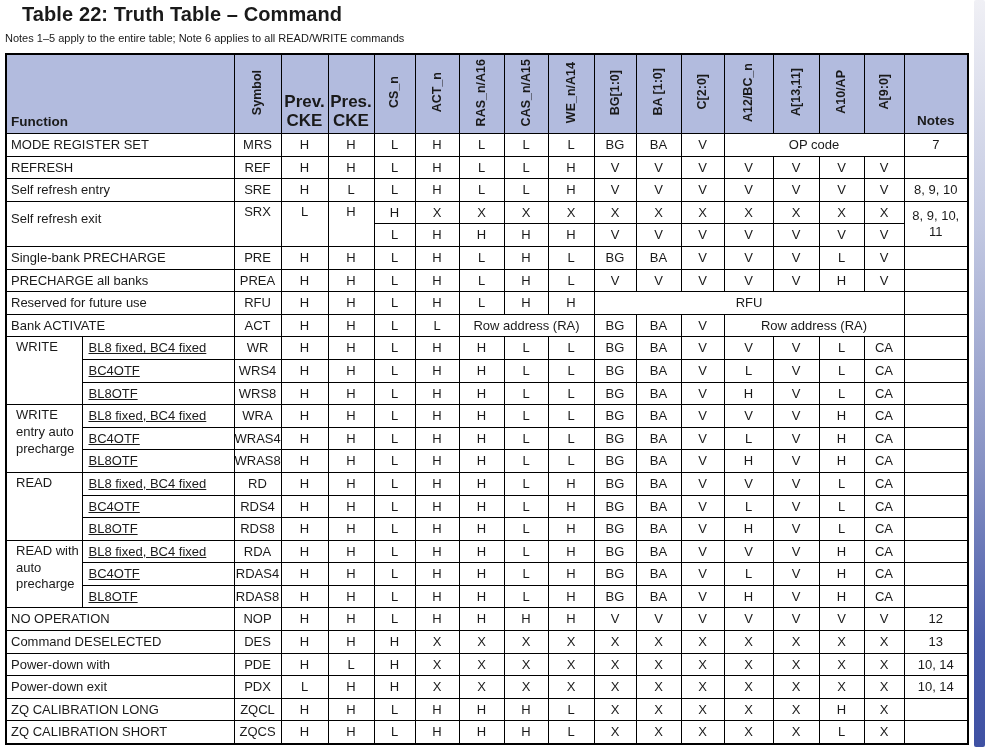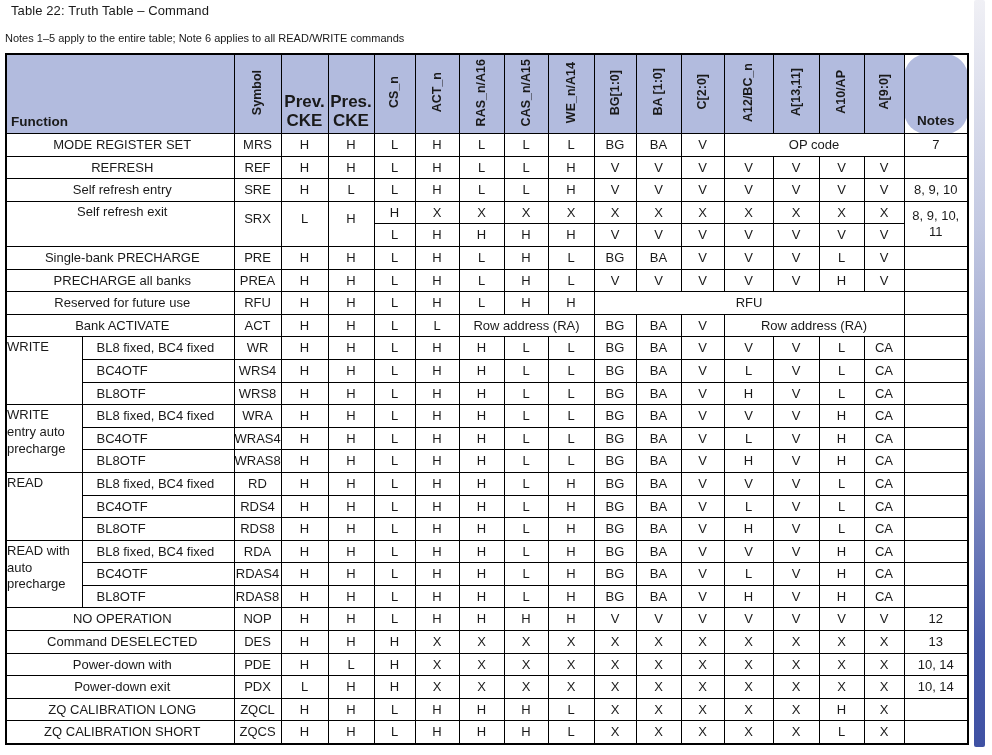--- a/index.html
+++ b/index.html
@@ -6,22 +6,22 @@
     --header-bg:#b2bbde;
     --ink:#1a1a1a;
   }
   html,body{margin:0;padding:0;}
   body{
     width:992px;height:755px;background:#ffffff;position:relative;
     font-family:"Liberation Sans", sans-serif;color:var(--ink);
     overflow:hidden;
   }
   .title{
-    position:absolute;left:11px;top:3px;
-    font-size:13px;font-weight:normal;letter-spacing:.1px;
+    position:absolute;left:22px;top:3px;
+    font-size:20px;font-weight:bold;letter-spacing:.1px;
   }
   .subtitle{
     position:absolute;left:5px;top:32px;
     font-size:11px;
   }
   table.truth{
     position:absolute;left:5px;top:53px;width:962px;
     border-collapse:collapse;table-layout:fixed;
     border:2px solid #000;
   }
@@ -35,33 +35,33 @@
     height:74px;font-weight:bold;
   }
   .truth thead th.fn{
     text-align:left;vertical-align:bottom;
     padding:0 0 3px 4px;font-size:13.5px;
   }
   .truth thead th.h2{
     vertical-align:bottom;padding-bottom:2px;font-size:17px;line-height:1.15;
   }
   .truth thead th.notes{
-    vertical-align:bottom;padding-bottom:4px;font-size:13.5px;border-radius:23px;
+    vertical-align:bottom;padding-bottom:4px;font-size:13.5px;
   }
   .truth thead th.v span{
     display:inline-block;
     writing-mode:vertical-rl;transform:rotate(180deg);
     font-size:12.5px;max-height:70px;white-space:nowrap;
   }
   .truth tbody td{height:21.6px;}
-  .truth td.fn{text-align:center;padding-left:4px;}
-  .truth td.fg{text-align:left;padding:2px 2px 0 0;vertical-align:top;line-height:1.3;}
-  .truth td.fs{text-align:left;padding-left:14px;}
-  .truth td.top{vertical-align:top;padding-top:9px;}
-  .truth td.fn.top{vertical-align:top;padding-top:2px;}
+  .truth td.fn{text-align:left;padding-left:4px;}
+  .truth td.fg{text-align:left;padding:2px 2px 0 9px;vertical-align:top;line-height:1.3;}
+  .truth td.fs{text-align:left;padding-left:6px;text-decoration:underline;}
+  .truth td.top{vertical-align:top;padding-top:2px;}
+  .truth td.fn.top{vertical-align:top;padding-top:9px;}
   .edge-bar{
     position:absolute;left:974px;top:0;width:11px;height:747px;
     border-radius:2px;
     background:linear-gradient(180deg,
       var(--bar-top,#f0f0f5) 0%,
       #c3c9e2 30%,
       #8792c4 62%,
       #4a5cab 86%,
       var(--bar-bottom,#3f51a3) 100%);
   }

